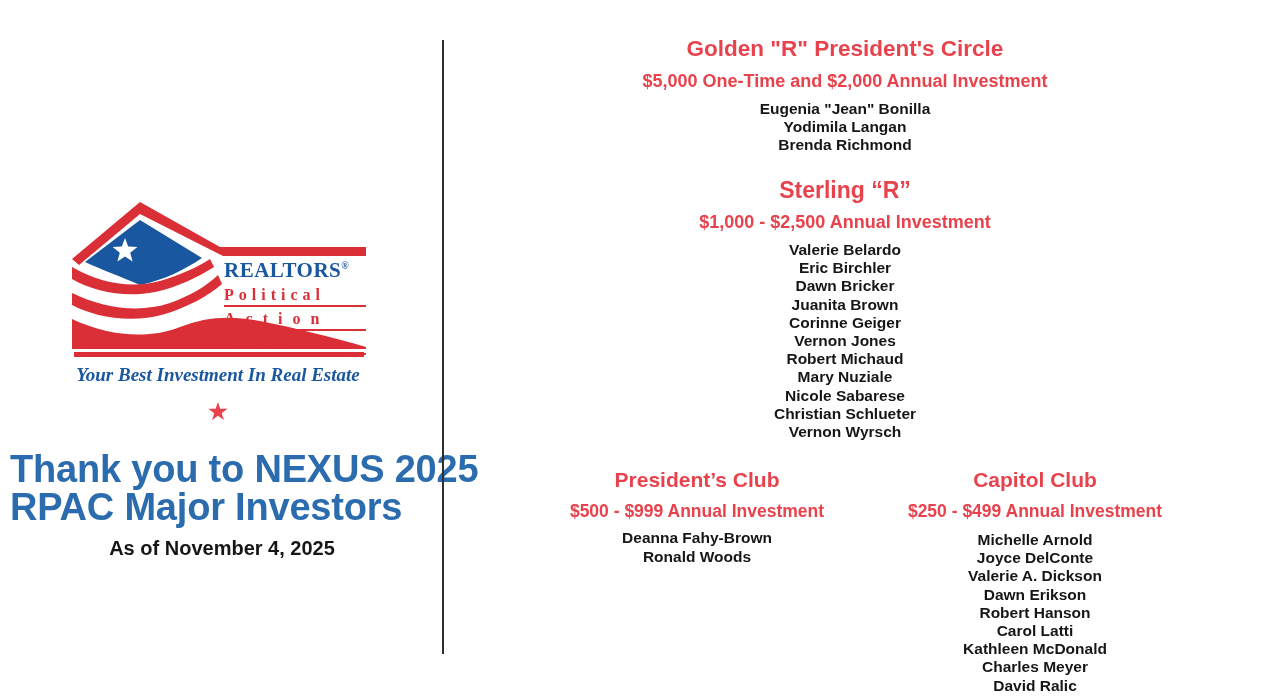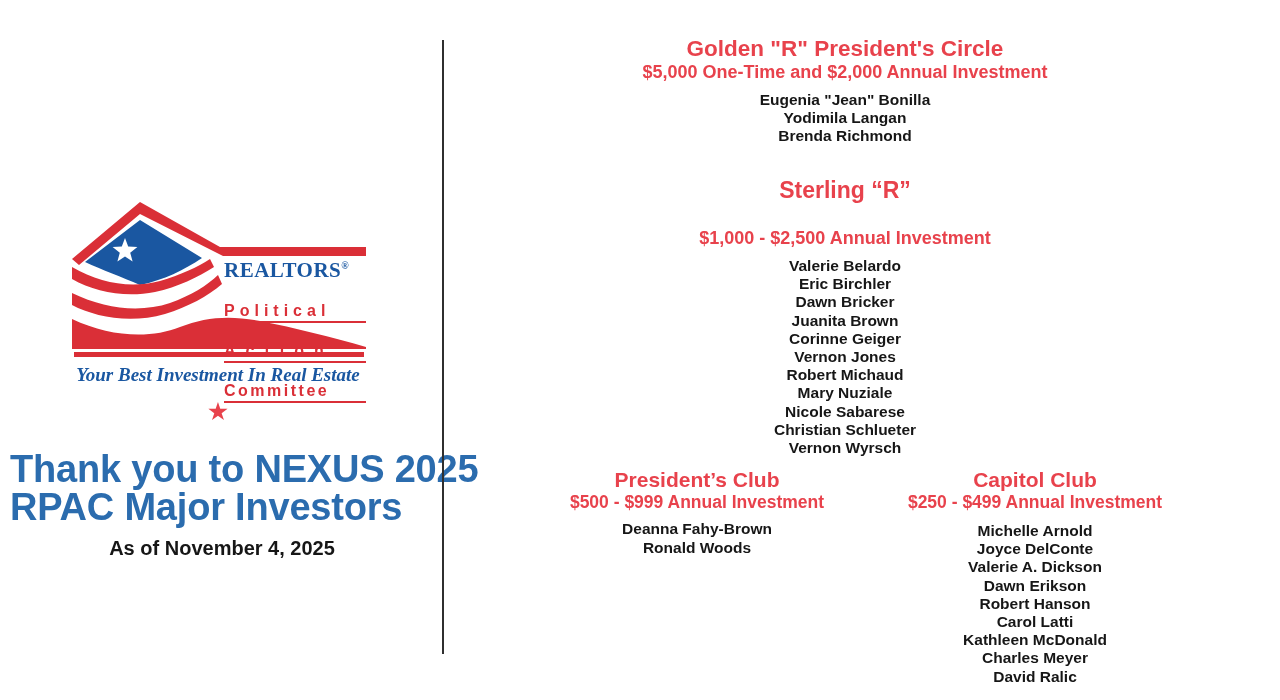--- a/index.html
+++ b/index.html
@@ -9,23 +9,23 @@
   *{margin:0;padding:0;box-sizing:border-box;}
   html,body{width:1280px;height:700px;overflow:hidden;}
   body{background:var(--bg);font-family:"Liberation Sans",sans-serif;position:relative;}
 
   
   .logo-svg{position:absolute;left:70px;top:197px;width:296px;height:152px;}
   .logo-text{position:absolute;left:224px;top:258px;width:142px;}
   .brand{color:var(--logo-blue);font-family:"Liberation Serif",serif;font-weight:700;
          font-size:21px;letter-spacing:.5px;white-space:nowrap;}
   .brand sup{font-size:10px;}
-  .ltw{color:var(--logo-red);font-family:Liberation Sans, sans-serif;font-weight:600;
+  .ltw{color:var(--logo-red);font-family:Liberation Serif, serif;font-weight:600;
        font-size:16px;border-bottom:2px solid var(--logo-red);padding-bottom:1px;
-       margin-top:19px;white-space:nowrap;overflow:hidden;}
+       margin-top:3px;white-space:nowrap;overflow:hidden;}
   .w1{letter-spacing:5px;}
   .w2{letter-spacing:10px;}
   .w3{letter-spacing:2.5px;}
   .red-bar{position:absolute;left:74px;top:352px;width:290px;height:5px;background:var(--logo-red);}
   .tagline{position:absolute;left:60px;top:364px;width:316px;text-align:center;
            font-family:"Liberation Serif",serif;font-style:italic;font-weight:700;
            font-size:19px;color:var(--logo-blue);white-space:nowrap;}
   .star{position:absolute;left:70px;top:399px;width:296px;text-align:center;
         color:var(--red);font-size:25px;line-height:25px;}
   .headline{position:absolute;left:10px;top:450px;width:424px;
@@ -34,28 +34,28 @@
   .asof{position:absolute;left:10px;top:537px;width:424px;text-align:center;
         color:var(--ink);font-weight:700;font-size:20px;}
 
   
   .divider{position:absolute;left:442px;top:40px;width:2px;height:614px;background:var(--divider);}
 
   
   .tier{position:absolute;text-align:center;}
   .tier-title{color:var(--red);font-weight:700;font-size:22.5px;line-height:26px;white-space:nowrap;}
   .tier-subtitle{color:var(--red);font-weight:700;font-size:18px;line-height:21px;
-                 margin-top:0;white-space:nowrap;}
+                 margin-top:9px;white-space:nowrap;}
   .tier-names{margin-top:8px;}
   .name{color:var(--ink);font-weight:700;font-size:15.5px;line-height:18.2px;white-space:nowrap;}
 
   .sec-golden{left:600px;top:36px;width:490px;}
   .sec-sterling{left:600px;top:176px;width:490px;}
   .sec-sterling .tier-title{font-size:23px;line-height:28px;}
-  .sec-sterling .tier-subtitle{margin-top:24px;}
+  .sec-sterling .tier-subtitle{margin-top:8px;}
 
   .sec-presidents{left:520px;top:468px;width:354px;text-align:center;}
   .sec-capitol{left:858px;top:468px;width:354px;}
   .sec-presidents .tier-title,.sec-capitol .tier-title{font-size:21px;line-height:24px;}
   .sec-presidents .tier-subtitle,.sec-capitol .tier-subtitle{font-size:17.5px;line-height:20px;}
   .sec-presidents .tier-names{}
   .sec-presidents .name{line-height:18.5px;}
   .sec-capitol .tier-names{margin-top:10px;}
 </style>
 </head>

